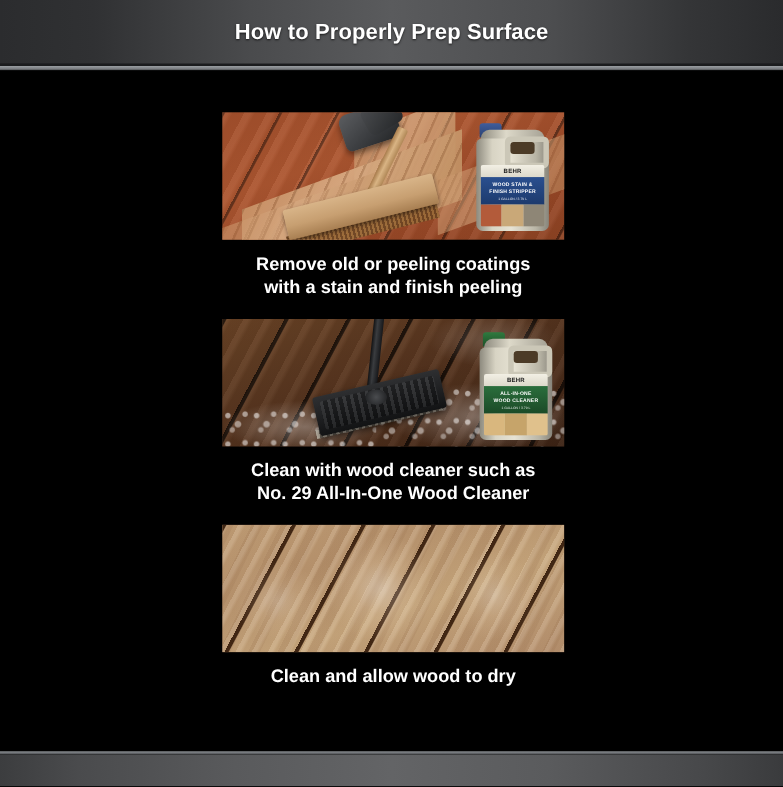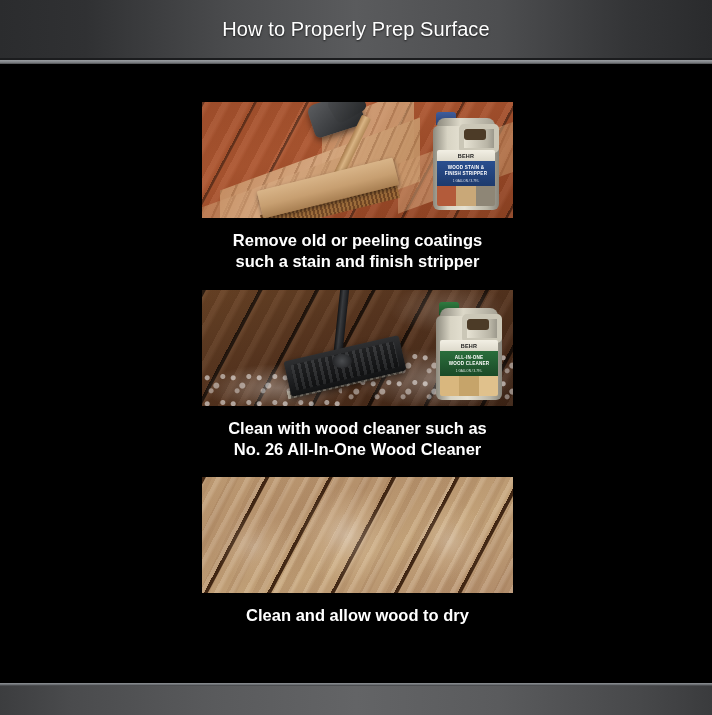--- a/index.html
+++ b/index.html
@@ -33,21 +33,21 @@
   }
   .header-title {
     position: absolute;
     left: 0; top: 0;
     width: 712px;
     height: 58px;
     line-height: 58px;
     text-align: center;
     color: #ffffff;
     font-size: 20px;
-    font-weight: normal;
+    font-weight: bold;
     letter-spacing: 0.1px;
     text-shadow: 0 1px 2px rgba(0,0,0,0.75);
     font-family: "Liberation Sans", sans-serif;
   }
   .header-divider-dark {
     position: absolute;
     left: 0; top: 58px;
     width: 712px;
     height: 2px;
     background: #1b1c1e;
@@ -429,21 +429,21 @@
             <div class="label-photo">
               <span class="lp-a"></span>
                 <span class="lp-b"></span>
                 <span class="lp-c"></span>
             </div>
           </div>
         </div>
       </div>
       <div class="caption">
         <span class="line">Remove old or peeling coatings</span>
-        <span class="line">such a stain and finish stripper</span>
+        <span class="line">with a stain and finish peeling</span>
       </div>
     </div>
 
     <div class="step step-2">
       <div class="photo">
         <div class="deck-dark"></div>
         <div class="wet-sheen ws-c"></div>
         <div class="wet-sheen ws-a"></div>
         <div class="wet-sheen ws-b"></div>
         <div class="suds sd-a"></div>
@@ -471,21 +471,21 @@
             <div class="label-photo">
               <span class="lp-a"></span>
                 <span class="lp-b"></span>
                 <span class="lp-c"></span>
             </div>
           </div>
         </div>
       </div>
       <div class="caption">
         <span class="line">Clean with wood cleaner such as</span>
-        <span class="line">No. 26 All-In-One Wood Cleaner</span>
+        <span class="line">No. 29 All-In-One Wood Cleaner</span>
       </div>
     </div>
 
     <div class="step step-3">
       <div class="photo">
         <div class="deck-light"></div>
         <div class="grain-swirl gs-c"></div>
         <div class="grain-swirl gs-a"></div>
         <div class="grain-swirl gs-b"></div>
       </div>

